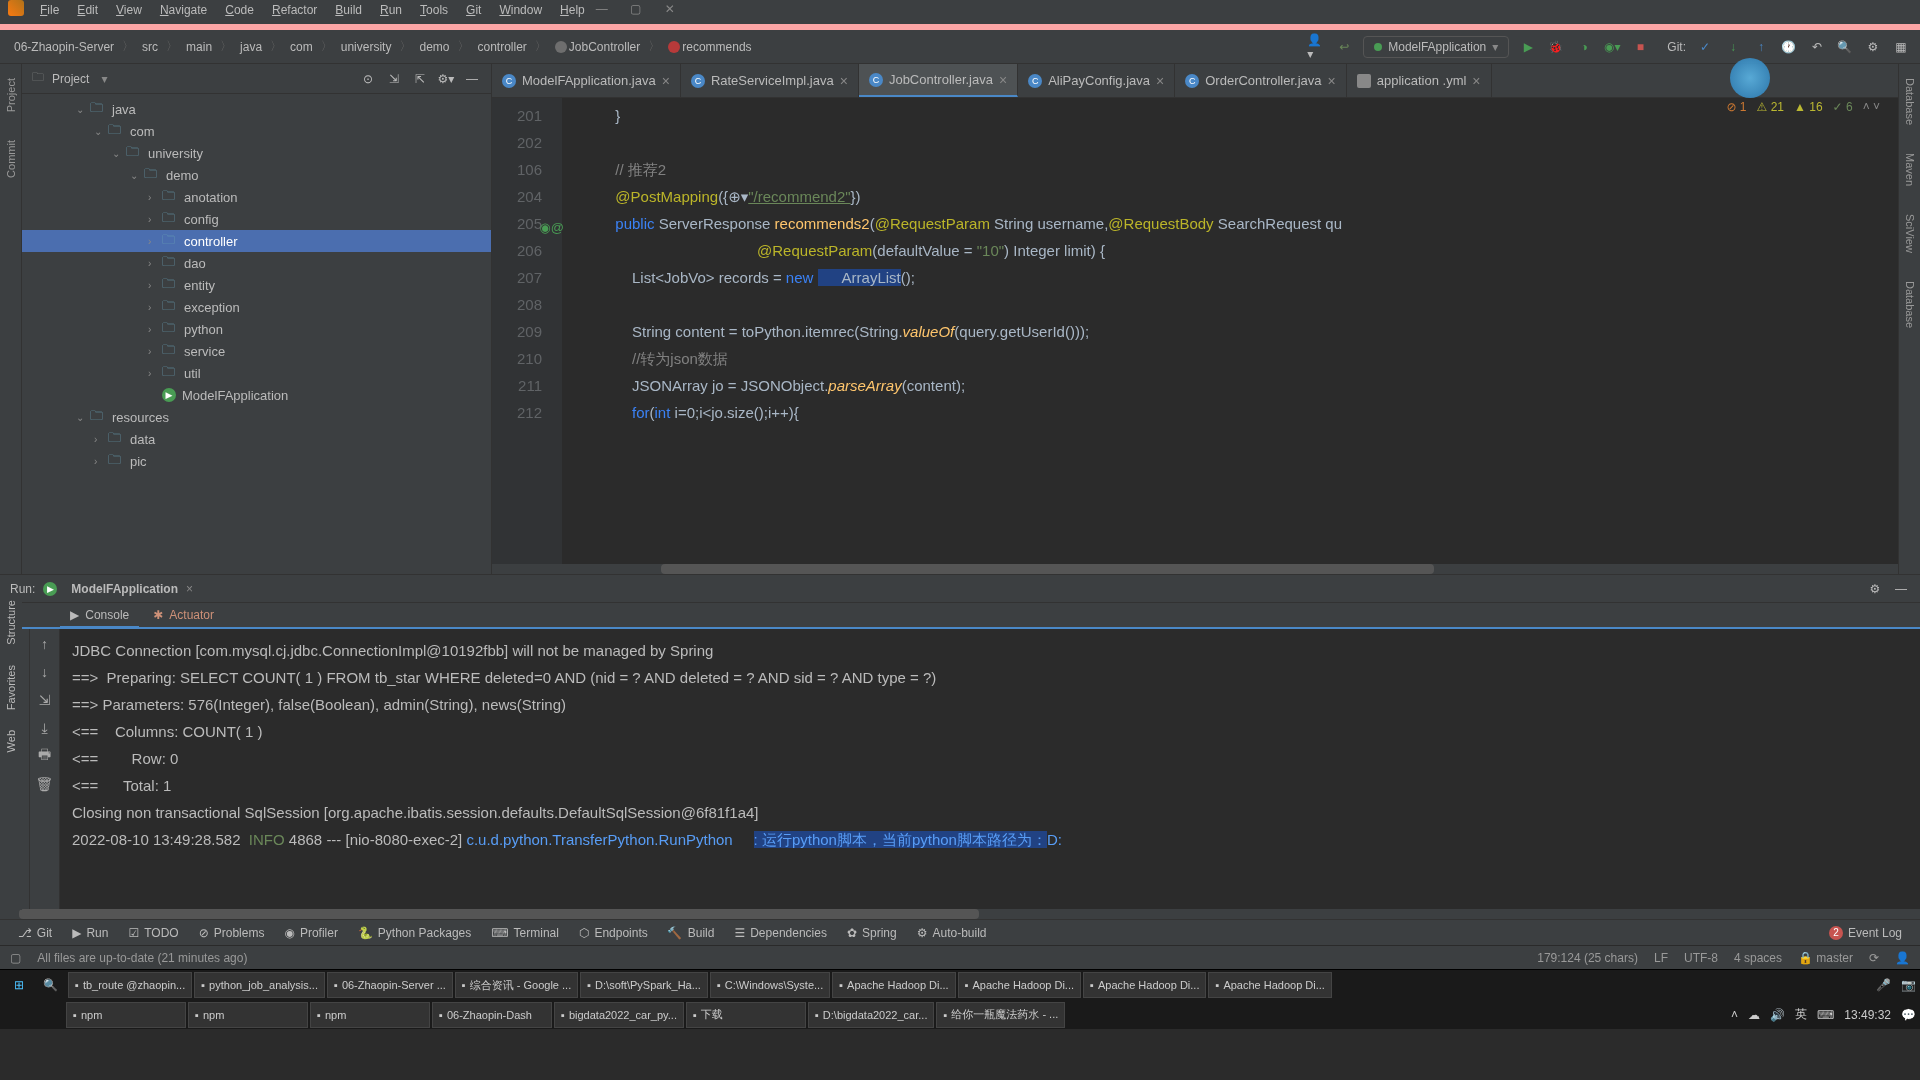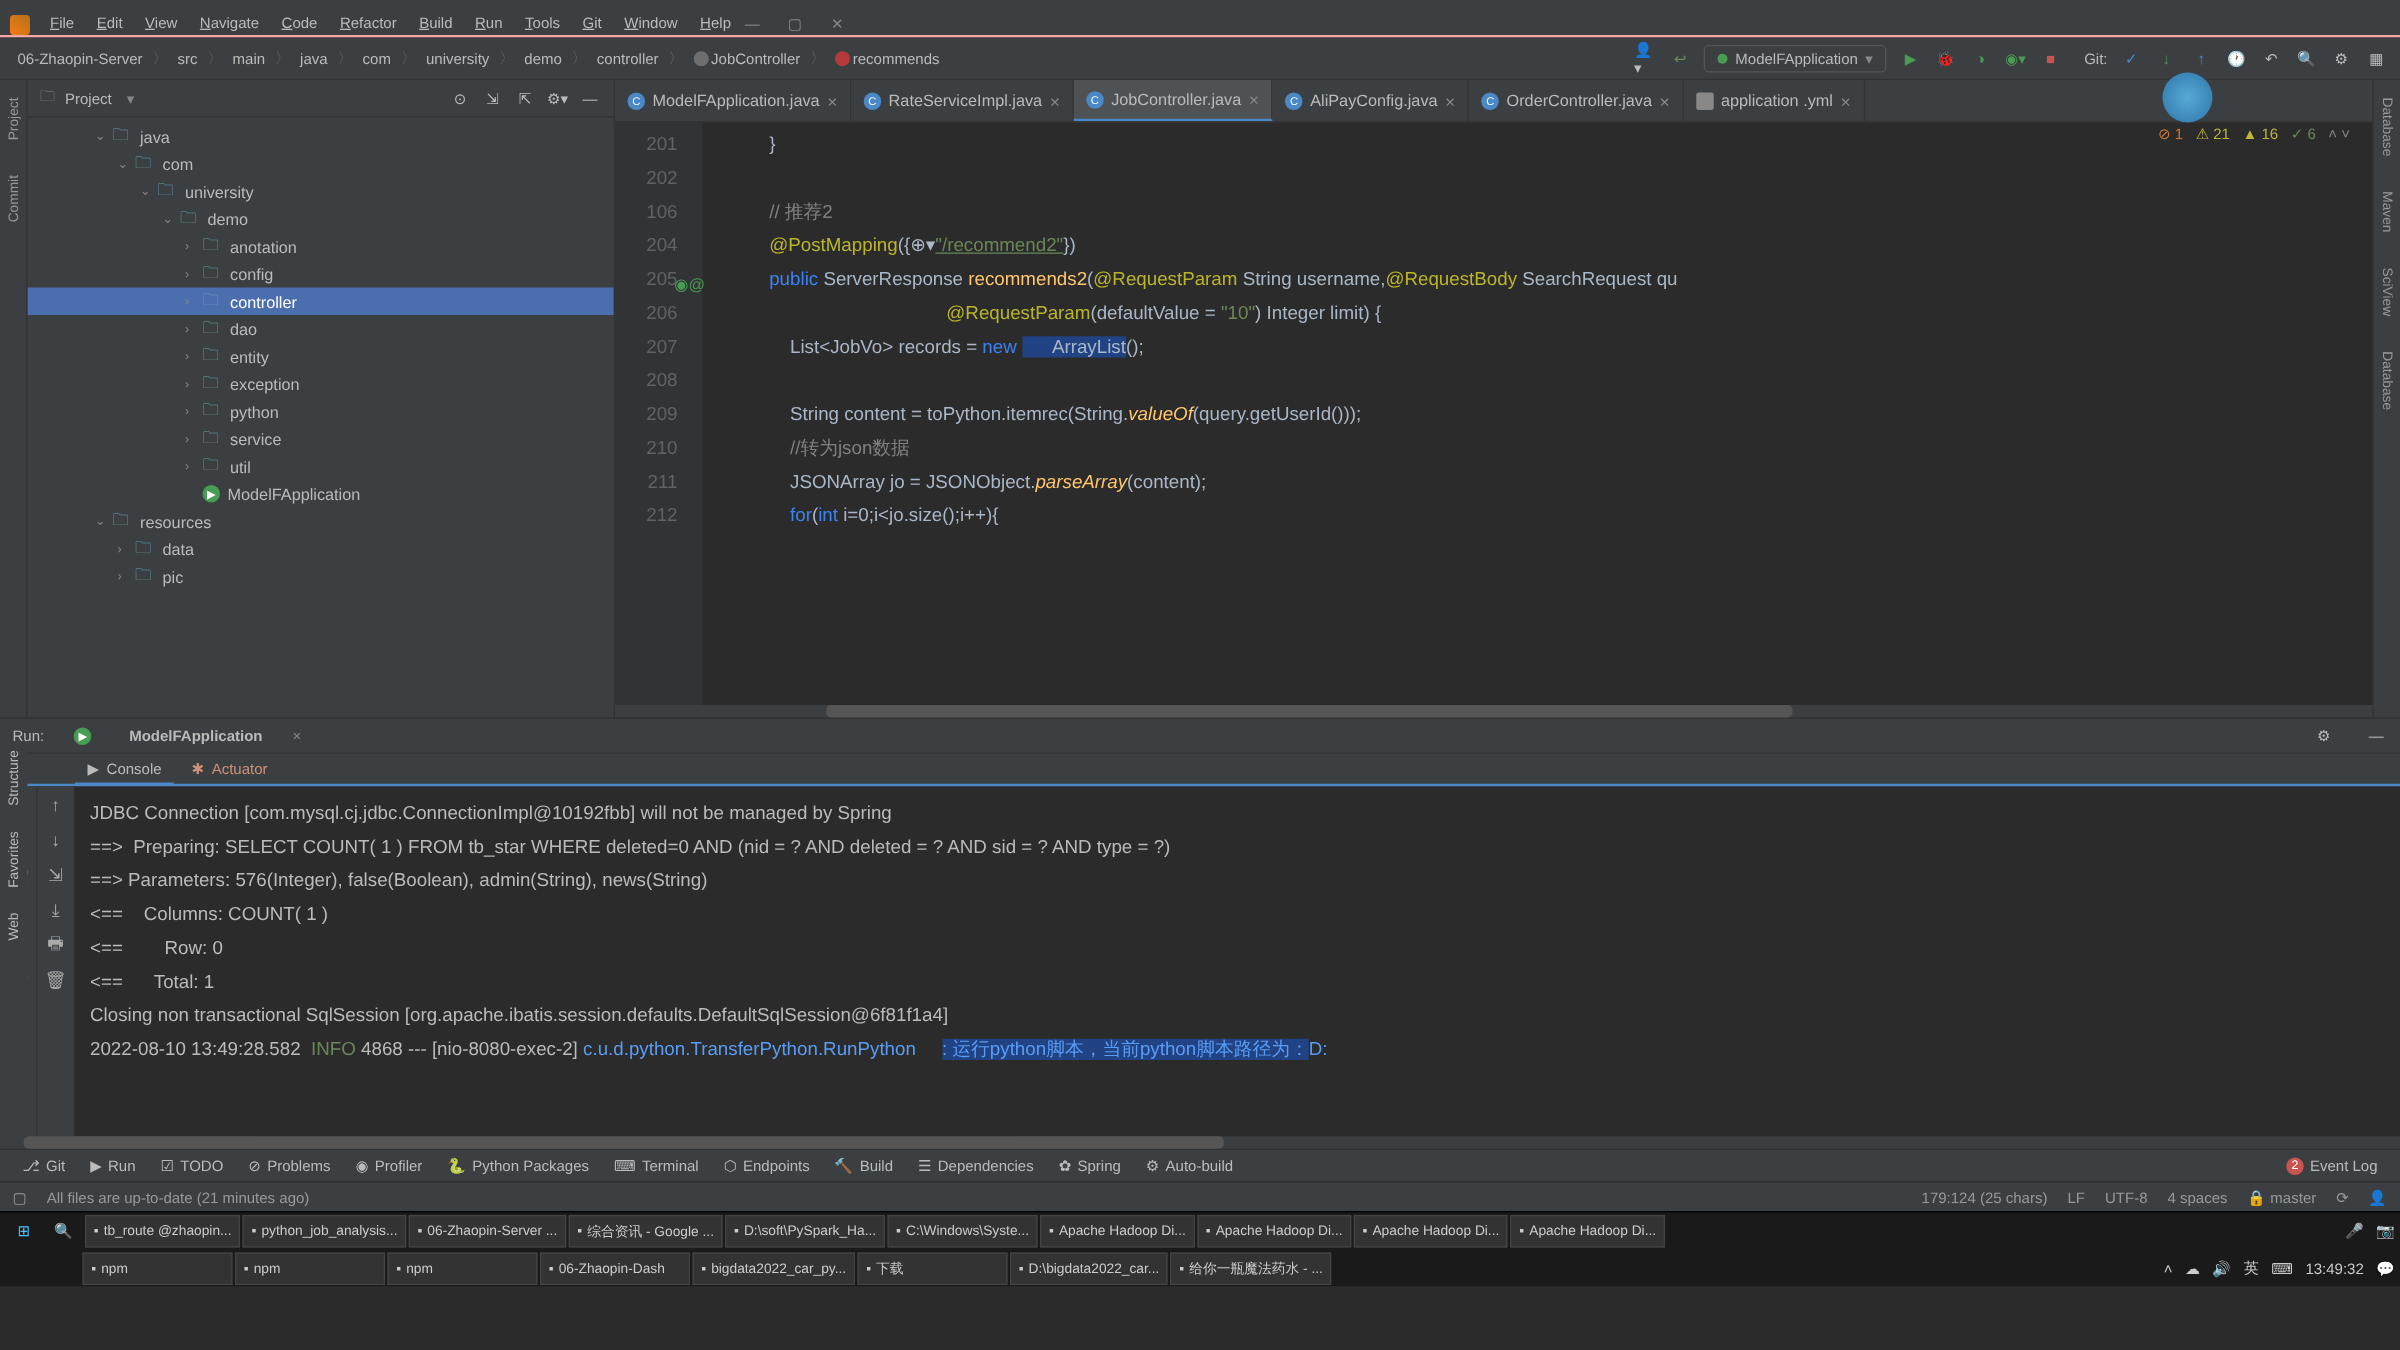--- a/index.html
+++ b/index.html
@@ -1,17 +1,17 @@
 <!DOCTYPE html>
 <html><head>
 <meta charset="utf-8">
 <style>
 * { margin: 0; padding: 0; box-sizing: border-box; font-family: 'Segoe UI', Arial, sans-serif; }
 body { background: #2b2b2b; color: #bbb; font-size: 12px; overflow: hidden; width: 1920px; height: 1080px; }
-.titlebar { height: 30px; background: #3c3f41; display: flex; align-items: flex-end; padding: 0 8px; border-bottom: 2px solid #fca5a5; }
+.titlebar { height: 30px; background: #3c3f41; display: flex; align-items: flex-start; padding: 0 8px; border-bottom: 6px solid #fca5a5; }
 .titlebar .logo { width: 16px; height: 16px; background: linear-gradient(45deg,#f97a12,#b07219); border-radius: 3px; margin-right: 8px; }
 .titlebar .menu { display: flex; gap: 2px; }
 .titlebar .menu span { padding: 3px 8px; cursor: pointer; }
 .titlebar .menu span u { text-decoration: underline; }
 .titlebar .title { flex: 1; text-align: center; color: #888; }
 .titlebar .winbtns { display: flex; gap: 16px; color: #888; }
 .navbar { height: 34px; background: #3c3f41; display: flex; align-items: center; padding: 0 10px; border-bottom: 1px solid #323232; }
 .breadcrumb { display: flex; align-items: center; gap: 4px; font-size: 12px; }
 .breadcrumb .sep { color: #666; }
 .breadcrumb .item { padding: 2px 4px; }
@@ -59,21 +59,21 @@
 .c { color: #808080; }
 .a { color: #bbb529; }
 .t { color: #ffc66d; font-style: italic; }
 .m { color: #ffc66d; }
 .p { color: #a9b7c6; }
 .u { text-decoration: underline; }
 .code .hl { background: #214283; padding-left: 24px; }
 .hscroll { height: 10px; background: #3c3f41; position: relative; }
 .hscroll .thumb { position: absolute; left: 12%; width: 55%; height: 100%; background: #555; border-radius: 4px; }
 .runpanel { background: #2b2b2b; border-top: 1px solid #323232; }
-.runheader { height: 28px; background: #3c3f41; display: flex; align-items: center; padding: 0 10px; gap: 24px; border-bottom: 1px solid #323232; }
+.runheader { height: 28px; background: #3c3f41; display: flex; align-items: center; padding: 0 10px; gap: 8px; border-bottom: 1px solid #323232; }
 .runheader .rtitle { font-weight: bold; }
 .runheader .rclose { color: #888; cursor: pointer; }
 .runtabs { height: 26px; background: #3c3f41; display: flex; align-items: center; padding-left: 60px; gap: 4px; border-bottom: 2px solid #4a88c7; }
 .runtab { padding: 4px 10px; display: flex; align-items: center; gap: 6px; cursor: pointer; font-size: 12px; }
 .runtab.active { border-bottom: 2px solid #4a88c7; margin-bottom: -2px; }
 .runbody { display: flex; height: 280px; }
 .runstrip { width: 30px; background: #3c3f41; display: flex; flex-direction: column; align-items: center; padding-top: 6px; gap: 10px; border-right: 1px solid #323232; }
 .runstrip2 { width: 30px; background: #3c3f41; display: flex; flex-direction: column; align-items: center; padding-top: 6px; gap: 10px; border-right: 1px solid #323232; }
 .sbtn { width: 18px; height: 18px; cursor: pointer; color: #aaa; display:flex; align-items:center; justify-content:center; font-size:14px; }
 .console { flex: 1; font-family: 'Consolas', monospace; font-size: 15px; line-height: 27px; padding: 8px 12px; color: #bbb; white-space: pre; overflow: hidden; }

